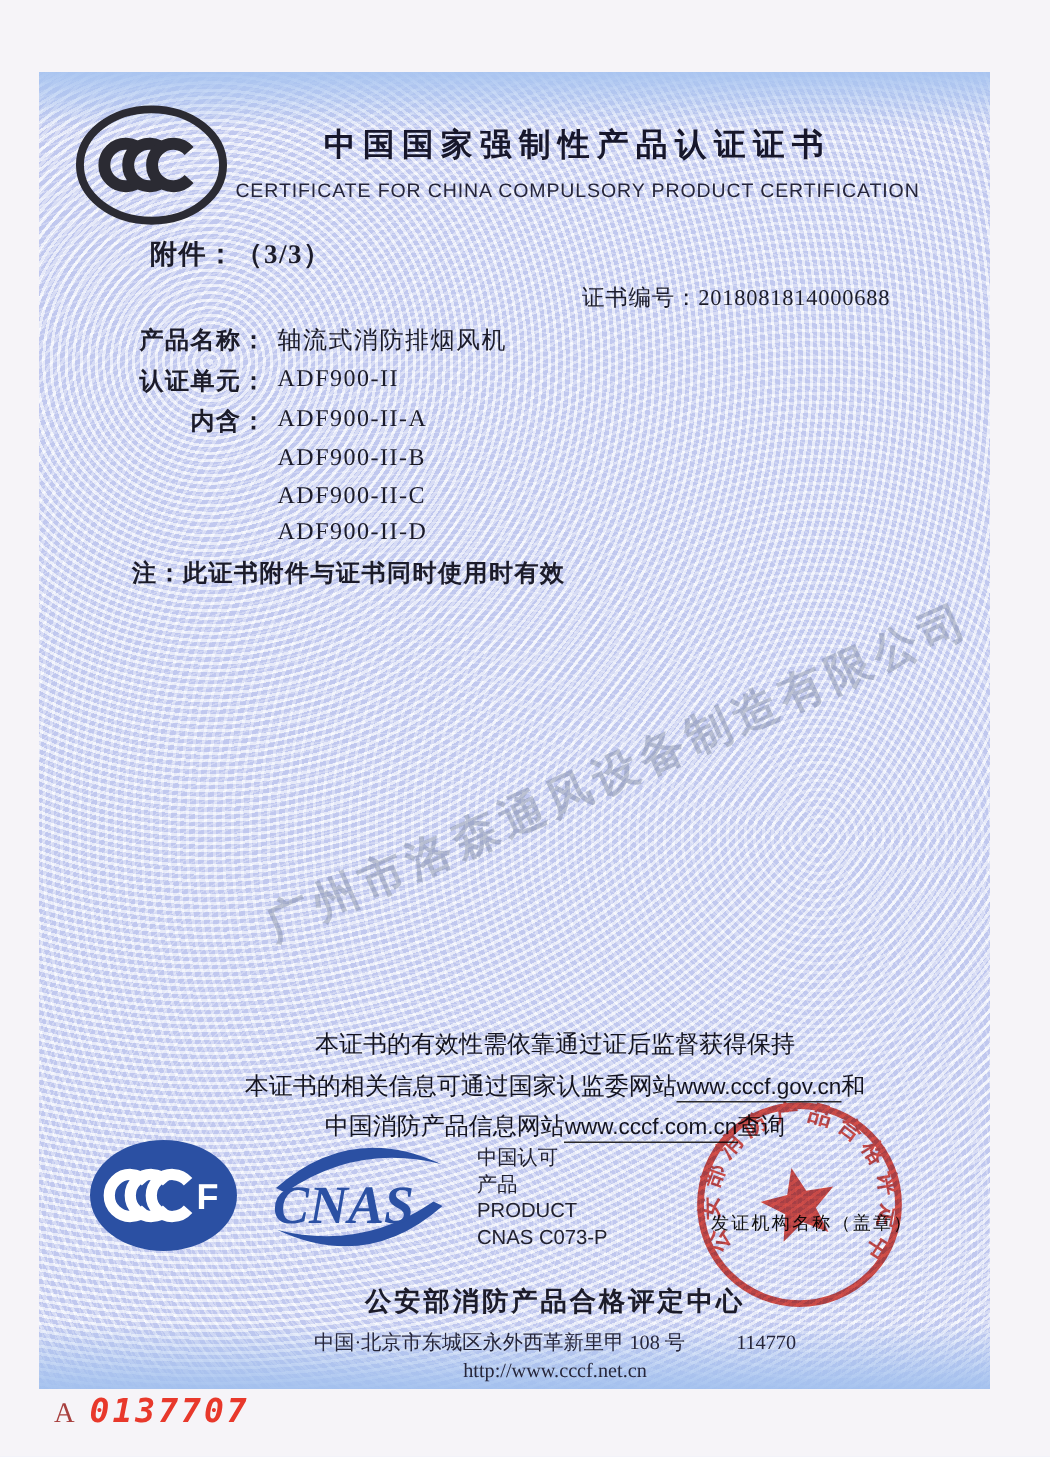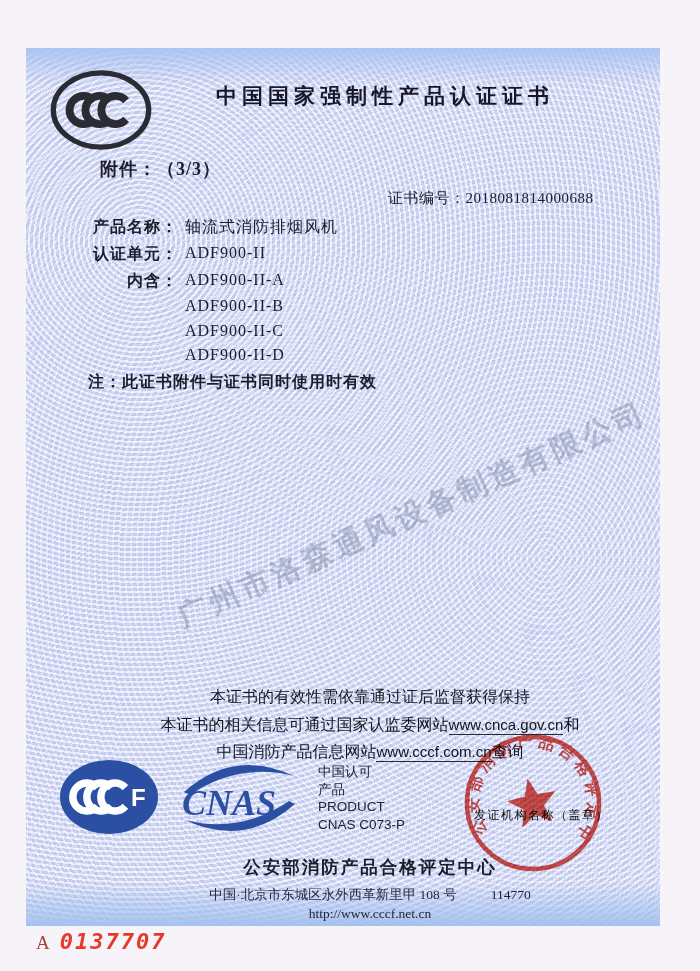--- a/index.html
+++ b/index.html
@@ -105,20 +105,21 @@
 
   <svg class="abs ccc-logo" viewBox="0 0 120 96">
     <ellipse cx="60" cy="48" rx="54" ry="42" fill="none" stroke-width="6"></ellipse>
     <path d="M 52.4 37.4 A 16 16 0 1 0 52.4 58.6" fill="none" stroke-width="9"></path>
     <path d="M 70.4 37.4 A 16 16 0 1 0 70.4 58.6" fill="none" stroke-width="9"></path>
     <path d="M 88.4 37.4 A 16 16 0 1 0 88.4 58.6" fill="none" stroke-width="9"></path>
   </svg>
 
   <div class="abs title-block">
     <div class="title-cn">中国国家强制性产品认证证书</div>
+    <div class="title-en">CERTIFICATE FOR CHINA COMPULSORY PRODUCT CERTIFICATION</div>
   </div>
 
   <div class="abs attachment">附件：（3/3）</div>
   <div class="abs cert-no">证书编号：2018081814000688</div>
 
   <div class="abs field-label lab-col" style="top:217px">产品名称：</div>
   <div class="abs field-value val-col" style="top:217px">轴流式消防排烟风机</div>
 
   <div class="abs field-label lab-col" style="top:244px">认证单元：</div>
   <div class="abs field-value val-col" style="top:244px">ADF900-II</div>
@@ -126,21 +127,21 @@
   <div class="abs field-label lab-col" style="top:271px">内含：</div>
   <div class="abs field-value val-col" style="top:271px">ADF900-II-A</div>
   <div class="abs field-value val-col" style="top:297px">ADF900-II-B</div>
   <div class="abs field-value val-col" style="top:322px">ADF900-II-C</div>
   <div class="abs field-value val-col" style="top:346px">ADF900-II-D</div>
 
   <div class="abs field-label" style="left:88px;top:372px">注：此证书附件与证书同时使用时有效</div>
 
   <div class="abs notice">
     <div>本证书的有效性需依靠通过证后监督获得保持</div>
-    <div><span>本证书的相关信息可通过国家认监委网站</span><span class="url">www.cnca.gov.cn</span><span>和</span></div>
+    <div><span>本证书的相关信息可通过国家认监委网站</span><span class="url">www.cccf.gov.cn</span><span>和</span></div>
     <div><span>中国消防产品信息网站</span><span class="url">www.cccf.com.cn</span><span>查询</span></div>
   </div>
 
   <svg class="abs cccf-logo" viewBox="0 0 104 80">
     <ellipse cx="52" cy="40" rx="49" ry="37"></ellipse>
     <path d="M 40.4 30.8 A 14 14 0 1 0 40.4 49.2" fill="none" stroke-width="7.5"></path>
     <path d="M 54.4 30.8 A 14 14 0 1 0 54.4 49.2" fill="none" stroke-width="7.5"></path>
     <path d="M 68.4 30.8 A 14 14 0 1 0 68.4 49.2" fill="none" stroke-width="7.5"></path>
     <text x="74" y="49" font-size="24">F</text>
   </svg>

